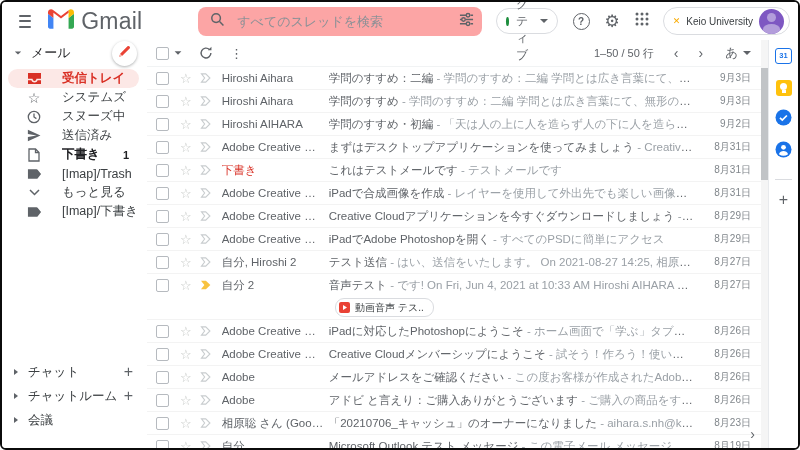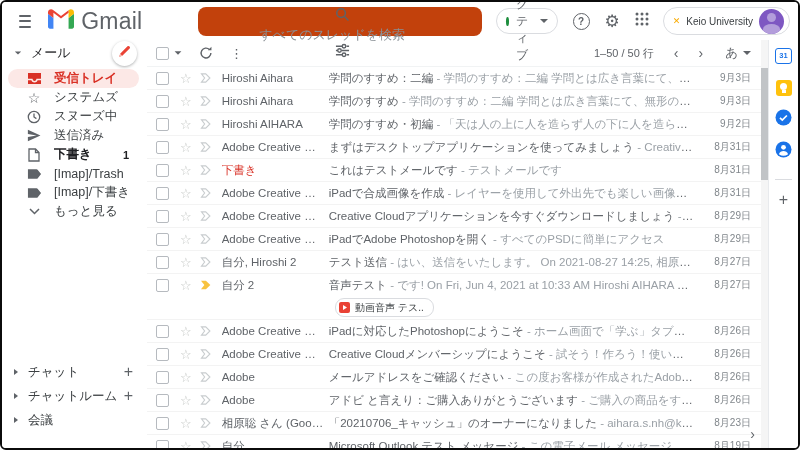--- a/index.html
+++ b/index.html
@@ -5,21 +5,21 @@
   html,body{margin:0;padding:0;background:#fff;}
   body{width:800px;height:450px;font-family:"Liberation Sans","DejaVu Sans",sans-serif;-webkit-font-smoothing:antialiased;}
   .window{width:800px;height:450px;box-sizing:border-box;border:2px solid #0b0b0b;border-radius:6px;overflow:hidden;display:flex;flex-direction:column;background:#fff;}
 
   
   .topbar{height:38px;flex:none;display:flex;align-items:center;padding-left:14px;background:#fff;}
   .hamburger{width:18px;display:flex;flex-direction:column;gap:3.5px;cursor:pointer;padding:4px 3px;}
   .hamburger div{height:2px;background:#5f6368;border-radius:1px;}
   .logo{display:flex;align-items:center;margin-left:14px;}
   .logo-text{font-size:23px;color:#5f6368;margin-left:7px;letter-spacing:.2px;}
-  .search{margin-left:56px;width:388px;height:29px;background:#c2410c;border-radius:8px;display:flex;align-items:center;padding:0 8px 0 12px;flex-direction:column;}
+  .search{margin-left:56px;width:388px;height:29px;background:#fca5a5;border-radius:8px;display:flex;align-items:center;padding:0 8px 0 12px;}
   .search input{flex:1;border:none;background:transparent;outline:none;font-size:13px;color:#202124;margin-left:10px;font-family:inherit;}
   .search input::placeholder{color:#8a9096;}
   .hdr-right{margin-left:auto;display:flex;align-items:center;margin-right:8px;}
   .status-chip{display:flex;align-items:center;height:24px;border:1px solid #dadce0;border-radius:13px;padding:0 9px;margin-left:14px;cursor:pointer;background:#fff;}
   .status-dot{width:9px;height:9px;border-radius:50%;background:#1e8e3e;}
   .status-label{font-size:12px;color:#5f6368;margin:0 5px 0 7px;}
   .tri-down{width:0;height:0;border-left:4px solid transparent;border-right:4px solid transparent;border-top:4.5px solid #5f6368;}
   .hdr-icon{margin-left:15px;cursor:pointer;display:flex;align-items:center;justify-content:center;}
   .help-circle{width:15px;height:15px;border:1.5px solid #5f6368;border-radius:50%;font-size:10px;color:#5f6368;display:flex;align-items:center;justify-content:center;font-weight:bold;}
   .gear{font-size:17px;color:#5f6368;line-height:1;}
@@ -35,21 +35,21 @@
 
   
   .sidebar{width:145px;flex:none;display:flex;flex-direction:column;padding-top:2px;background:#fff;}
   .mail-head{height:22px;display:flex;align-items:center;padding:0 10px 0 12px;}
   .mail-head .tri-down{border-top-color:#5f6368;transform:scale(.8);}
   .section-label{font-size:13px;color:#202124;margin-left:9px;}
   .compose-btn{margin-left:auto;width:25px;height:25px;border-radius:50%;background:#fff;box-shadow:0 1px 3px rgba(60,64,67,.4);display:flex;align-items:center;justify-content:center;cursor:pointer;}
   .side-items{margin-top:5px;}
   .side-item{height:19px;display:flex;align-items:center;padding-left:18px;margin:0 8px 0 6px;border-radius:12px;cursor:pointer;color:#3c4043;}
   .side-item .sicon{width:16px;display:flex;justify-content:center;flex:none;}
-  .side-item .slabel{font-size:12.5px;margin-left:12px;white-space:nowrap;overflow:hidden;text-overflow:ellipsis;flex:1;}
+  .side-item .slabel{font-size:12.5px;margin-left:20px;white-space:nowrap;overflow:hidden;text-overflow:ellipsis;flex:1;}
   .side-item .scount{font-size:11px;color:#202124;font-weight:bold;margin-right:10px;}
   .side-item.active{background:#fce8e6;}
   .side-item.active .slabel{color:#d93025;font-weight:bold;}
   .side-item.bold .slabel{color:#202124;font-weight:bold;}
   .star-glyph{font-size:14px;color:#5f6368;line-height:1;}
   .side-footer{margin-top:auto;padding-bottom:16px;}
   .foot-item{height:24px;display:flex;align-items:center;padding:0 14px 0 12px;cursor:pointer;}
   .tri-right{width:0;height:0;border-top:3.8px solid transparent;border-bottom:3.8px solid transparent;border-left:4.5px solid #5f6368;}
   .foot-label{font-size:12.5px;color:#3c4043;margin-left:10px;}
   .foot-add{margin-left:auto;font-size:16px;color:#5f6368;line-height:1;cursor:pointer;}
@@ -231,33 +231,33 @@
           <div class="side-item">
             <span class="sicon">
               <svg width="15" height="12" viewBox="0 0 16 12" fill="#5f6368">
                 <path d="M1 1h9.2c.5 0 1 .2 1.3.6L15 6l-3.5 4.4c-.3.4-.8.6-1.3.6H1z"></path>
               </svg>
             </span>
             <span class="slabel">[Imap]/Trash</span>
           </div>
           <div class="side-item">
             <span class="sicon">
+              <svg width="11" height="7" viewBox="0 0 11 7" fill="none" stroke="#5f6368" stroke-width="1.5">
+                <path d="M1 1l4.5 4.5L10 1"></path>
+              </svg>
+            </span>
+            <span class="slabel">もっと見る</span>
+          </div>
+          <div class="side-item">
+            <span class="sicon">
               <svg width="15" height="12" viewBox="0 0 16 12" fill="#5f6368">
                 <path d="M1 1h9.2c.5 0 1 .2 1.3.6L15 6l-3.5 4.4c-.3.4-.8.6-1.3.6H1z"></path>
               </svg>
             </span>
             <span class="slabel">[Imap]/下書き</span>
-          </div>
-          <div class="side-item">
-            <span class="sicon">
-              <svg width="11" height="7" viewBox="0 0 11 7" fill="none" stroke="#5f6368" stroke-width="1.5">
-                <path d="M1 1l4.5 4.5L10 1"></path>
-              </svg>
-            </span>
-            <span class="slabel">もっと見る</span>
           </div>
         </div>
       <div class="side-footer" id="side-footer">
           <div class="foot-item">
             <div class="tri-right"></div>
             <span class="foot-label">チャット</span>
             <span class="foot-add">+</span>
           </div>
           <div class="foot-item">
             <div class="tri-right"></div>

